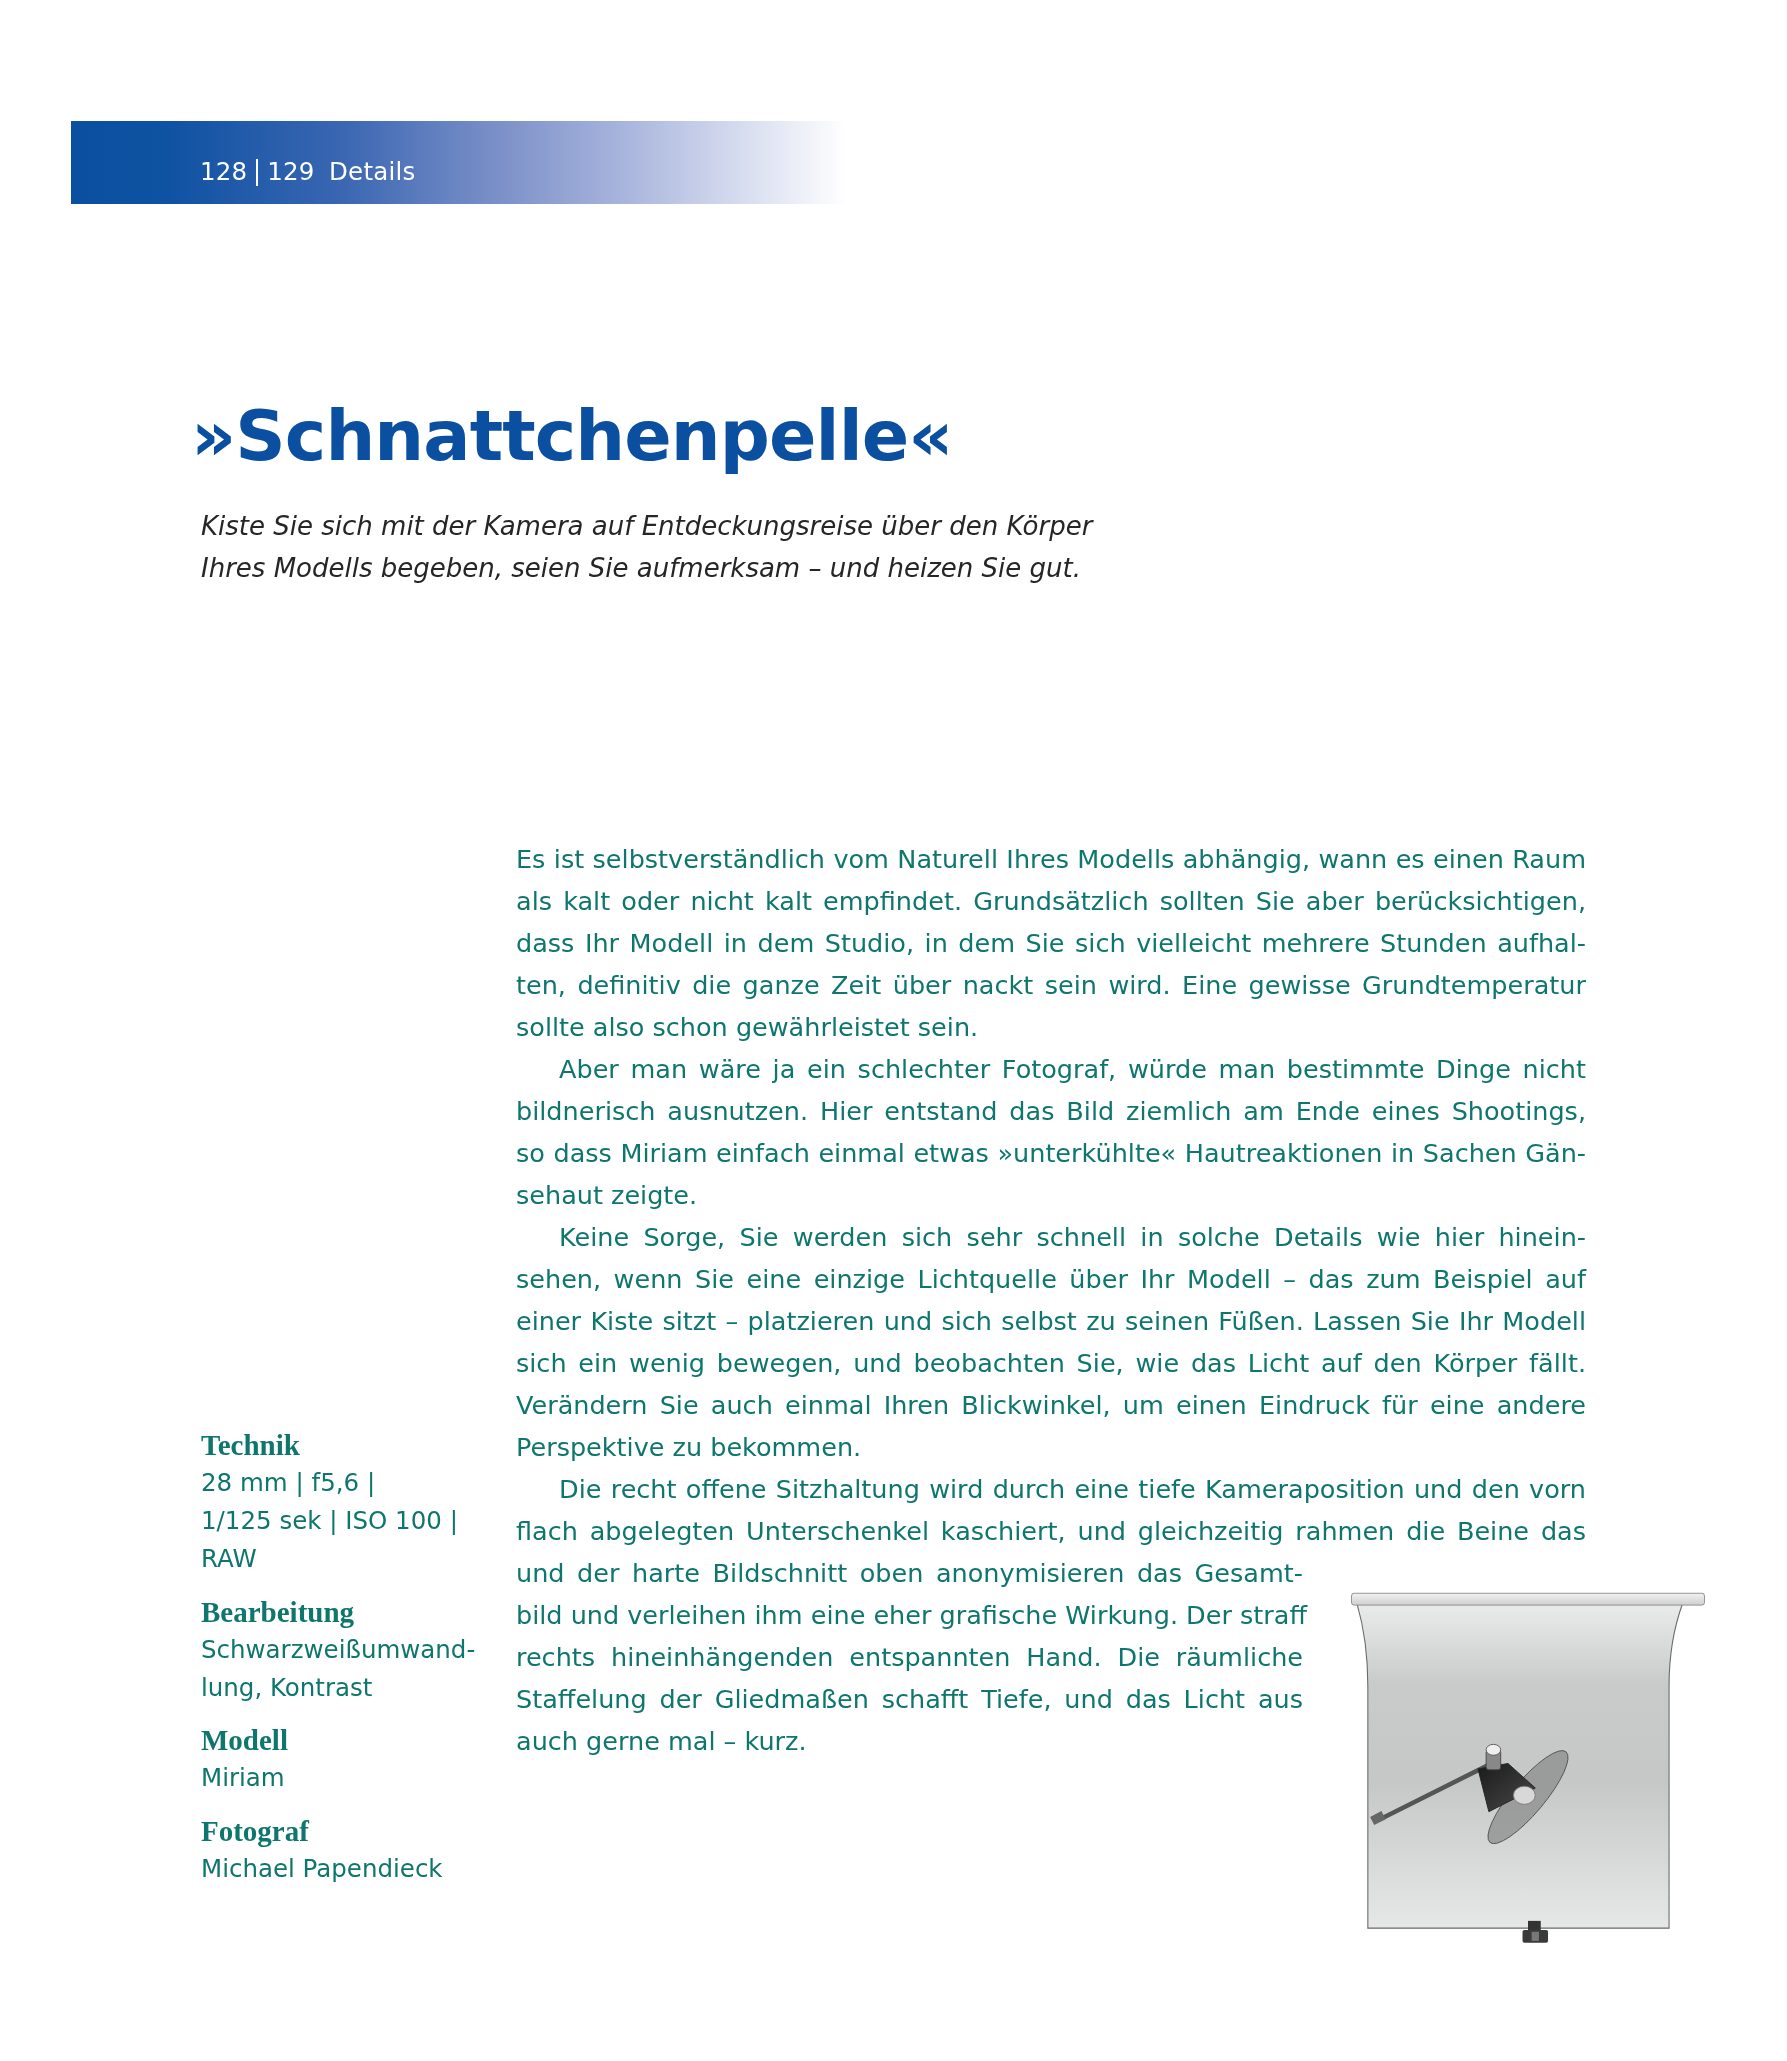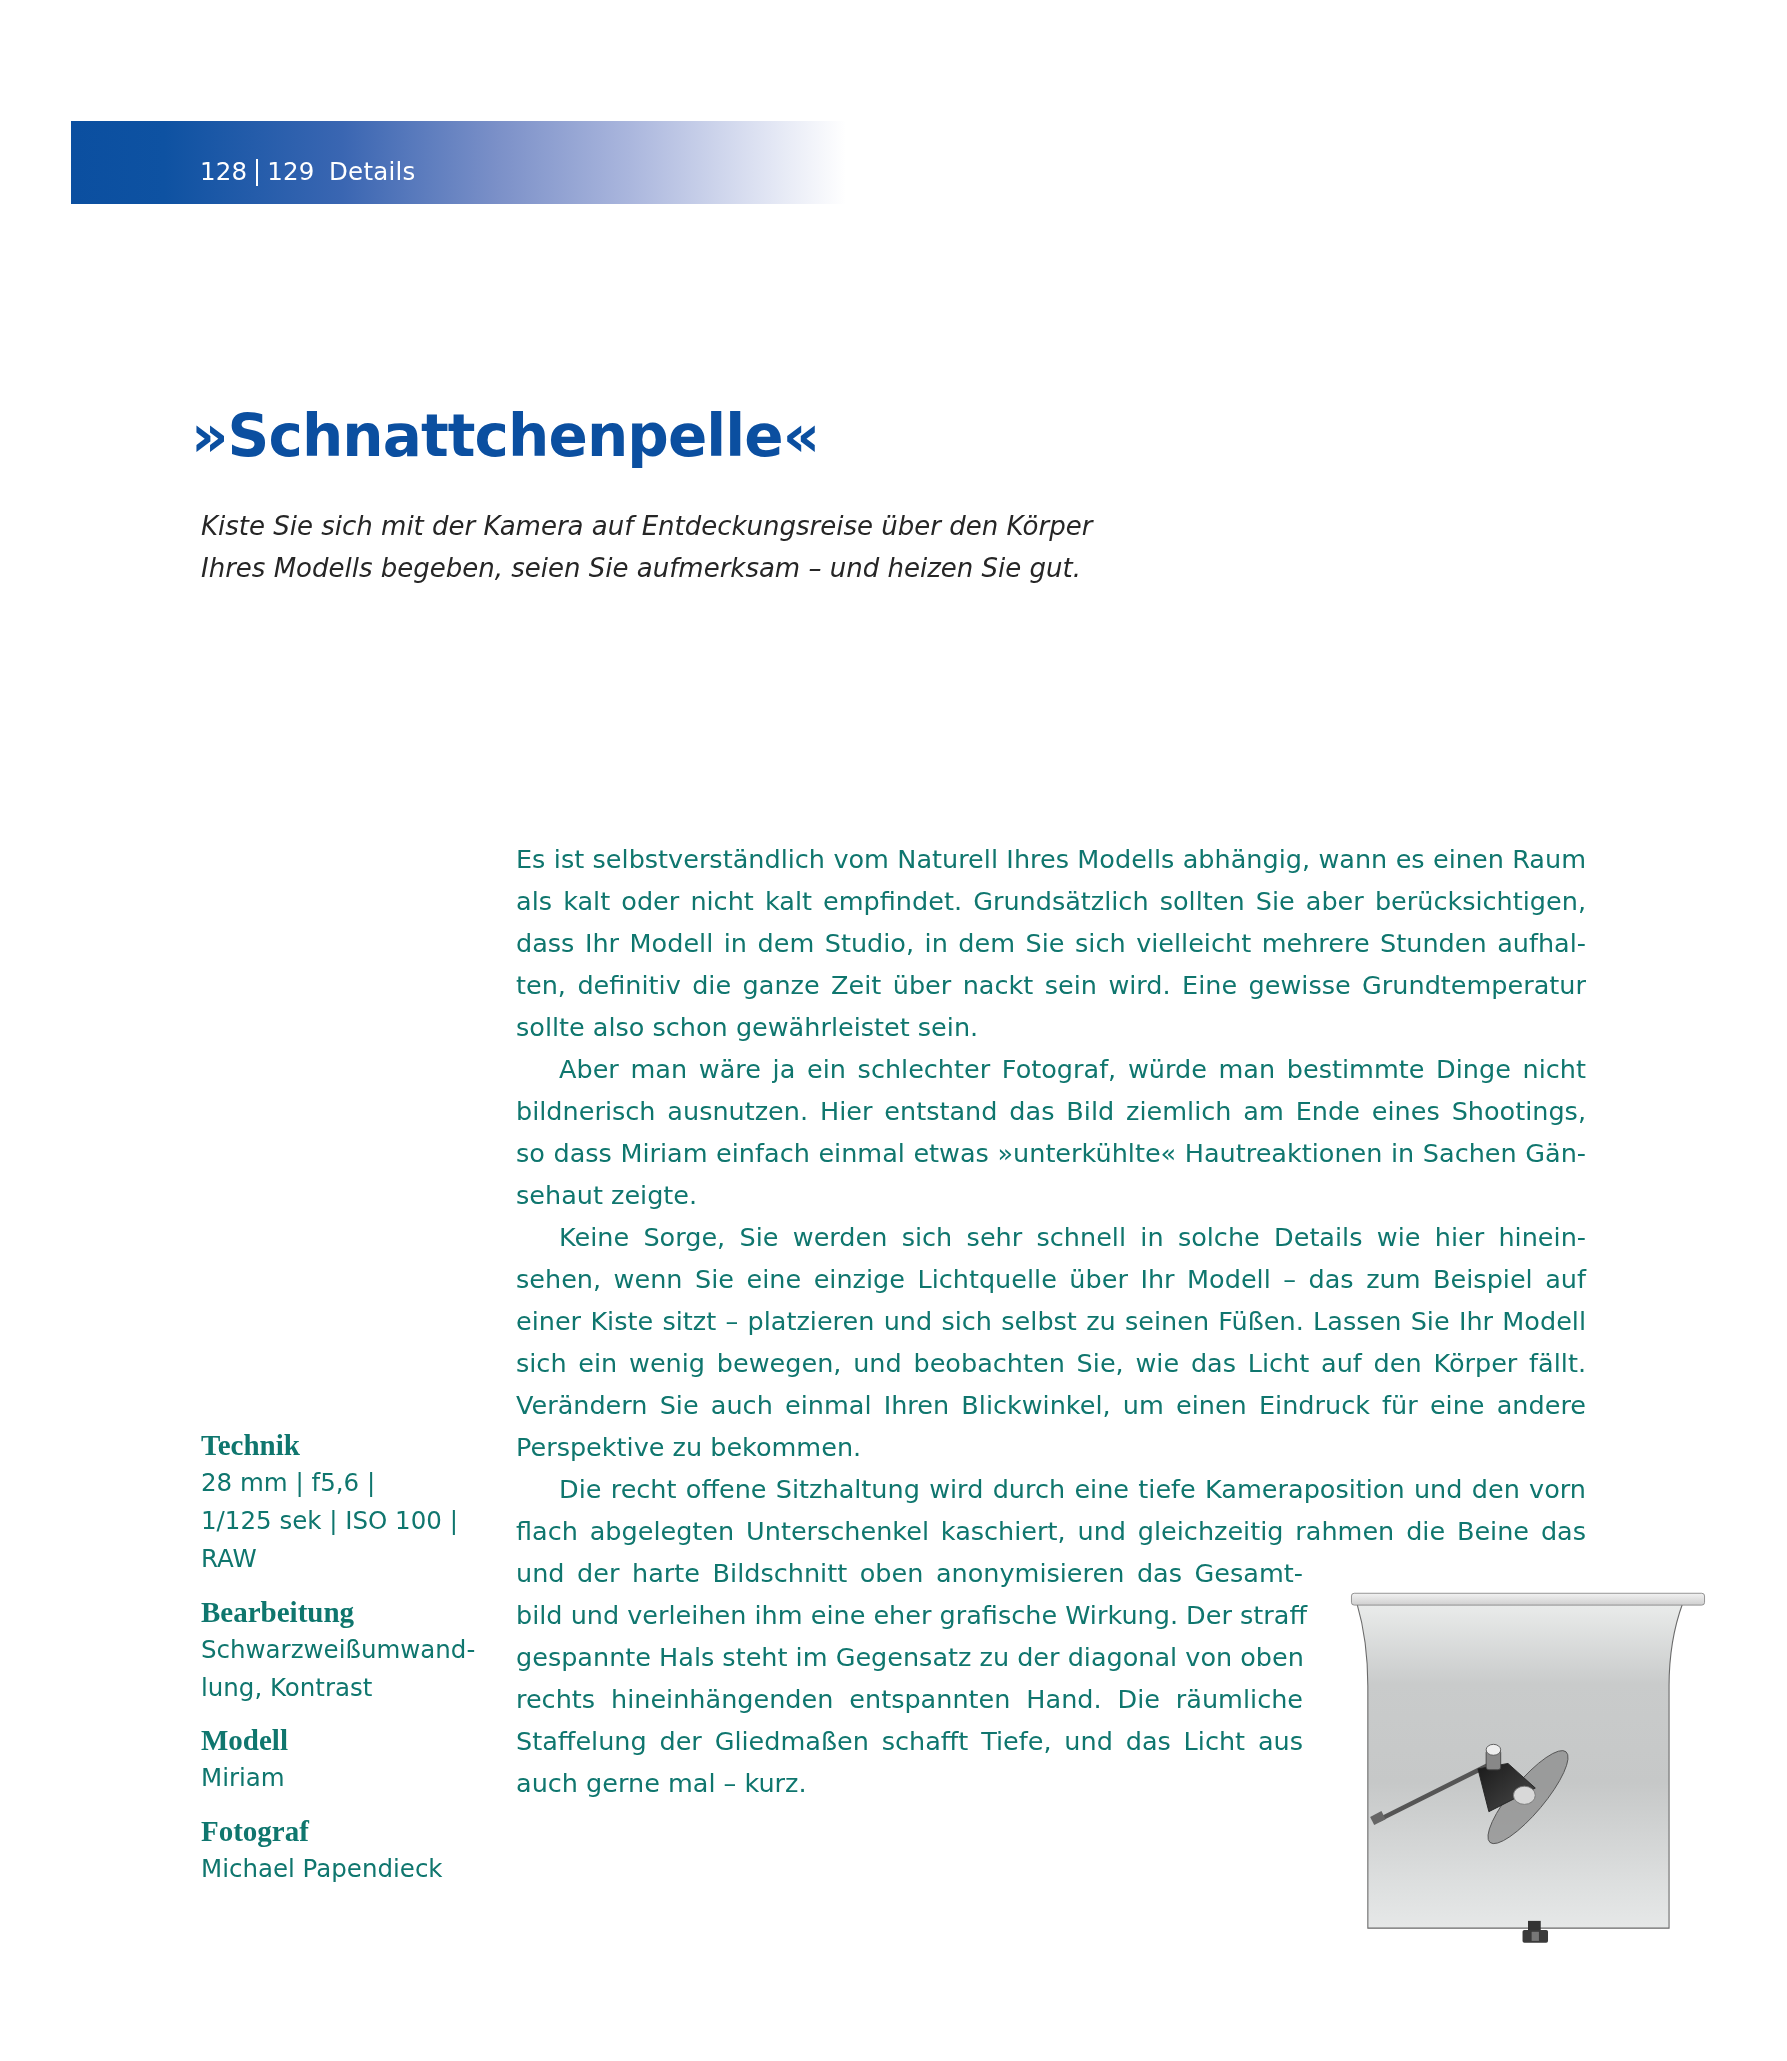--- a/index.html
+++ b/index.html
@@ -13,21 +13,21 @@
   .header-text {
     position: absolute; left: 129px; top: 36px;
     font-family: "DejaVu Sans", sans-serif; font-size: 24.5px; color: #ffffff;
     letter-spacing: 0.2px; white-space: pre;
   }
   .header-text .sep { display: inline-block; width: 1.8px; height: 27px; background: #ffffff; vertical-align: -5.5px; margin: 0 9px; }
   .header-text .sec { margin-left: 14.5px; }
 
   .title {
     position: absolute; left: 191px; top: 382px;
-    font-family: "DejaVu Sans", sans-serif; font-size: 58px; line-height: 109px;
+    font-family: "DejaVu Sans", sans-serif; font-size: 70px; line-height: 109px;
     color: #0b4fa0; letter-spacing: -0.9px; white-space: nowrap;
   }
   .subtitle {
     position: absolute; left: 201px; top: 505px; width: 909px;
     font-family: "DejaVu Sans", sans-serif; font-style: italic; font-size: 26px; line-height: 42px;
     color: #262626;
   }
   .subtitle span { display: block; white-space: nowrap; }
 
   .sidebar { position: absolute; left: 201px; top: 1426px; width: 291px; }
@@ -95,21 +95,20 @@
   <div class="bline indent">Keine Sorge, Sie werden sich sehr schnell in solche Details wie hier hinein-</div>
   <div class="bline">sehen, wenn Sie eine einzige Lichtquelle über Ihr Modell – das zum Beispiel auf</div>
   <div class="bline">einer Kiste sitzt – platzieren und sich selbst zu seinen Füßen. Lassen Sie Ihr Modell</div>
   <div class="bline">sich ein wenig bewegen, und beobachten Sie, wie das Licht auf den Körper fällt.</div>
   <div class="bline">Verändern Sie auch einmal Ihren Blickwinkel, um einen Eindruck für eine andere</div>
   <div class="bline last">Perspektive zu bekommen.</div>
   <div class="bline indent">Die recht offene Sitzhaltung wird durch eine tiefe Kameraposition und den vorn</div>
   <div class="bline">flach abgelegten Unterschenkel kaschiert, und gleichzeitig rahmen die Beine das</div>
   <div class="bline narrow">und der harte Bildschnitt oben anonymisieren das Gesamt-</div>
   <div class="bline narrow">bild und verleihen ihm eine eher grafische Wirkung. Der straff</div>
-  <div class="bline narrow">gespannte Hals steht im Gegensatz zu der diagonal von oben</div>
   <div class="bline narrow">rechts hineinhängenden entspannten Hand. Die räumliche</div>
   <div class="bline narrow">Staffelung der Gliedmaßen schafft Tiefe, und das Licht aus</div>
   <div class="bline last narrow">auch gerne mal – kurz.</div>
 </div>
 
 <div class="diagram">
   <svg width="364" height="364" viewBox="0 0 400 400" xmlns="http://www.w3.org/2000/svg">
     <defs>
       <linearGradient id="bd" x1="0" y1="0" x2="0" y2="1">
         <stop offset="0" stop-color="#eaeceb"></stop>

